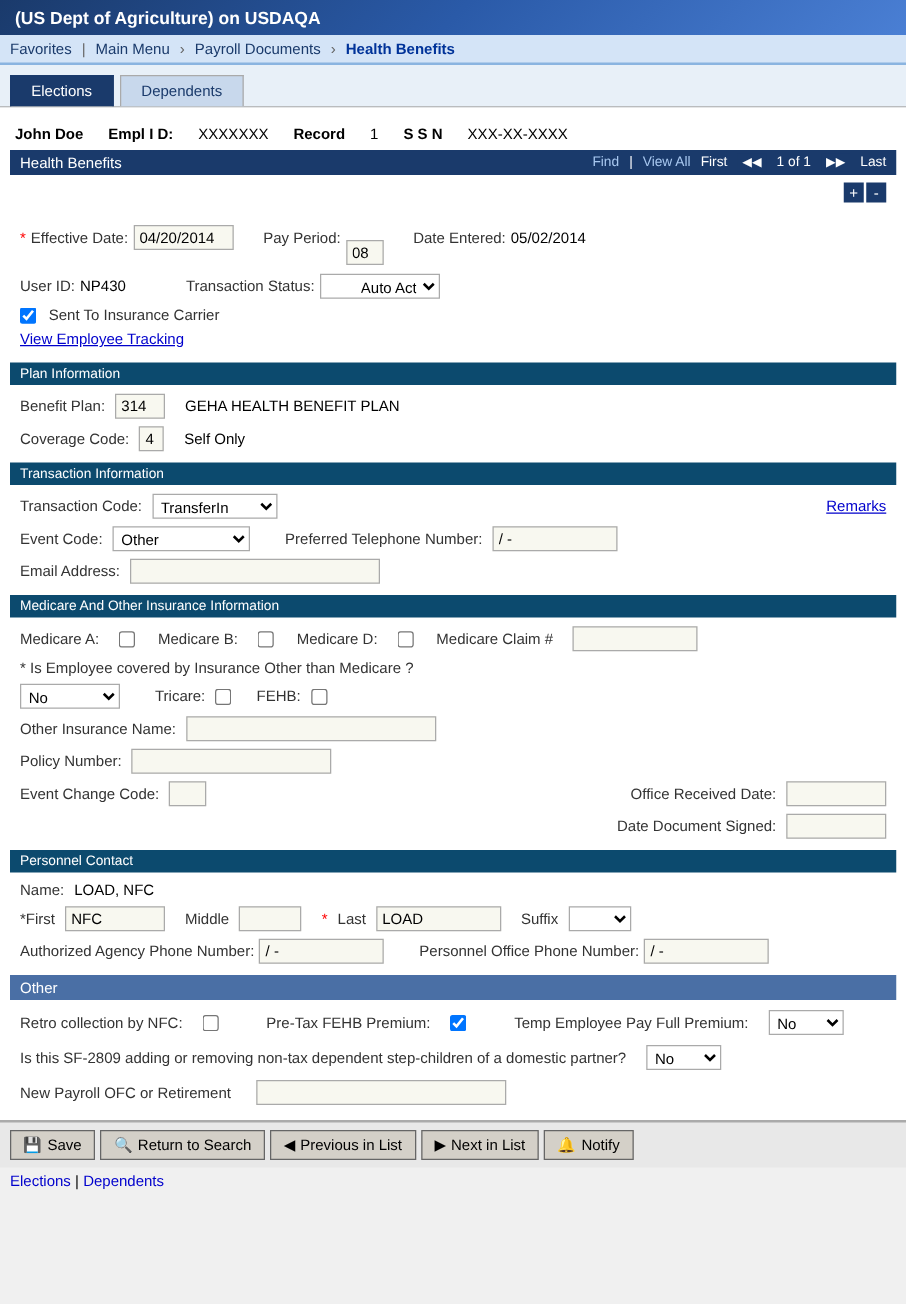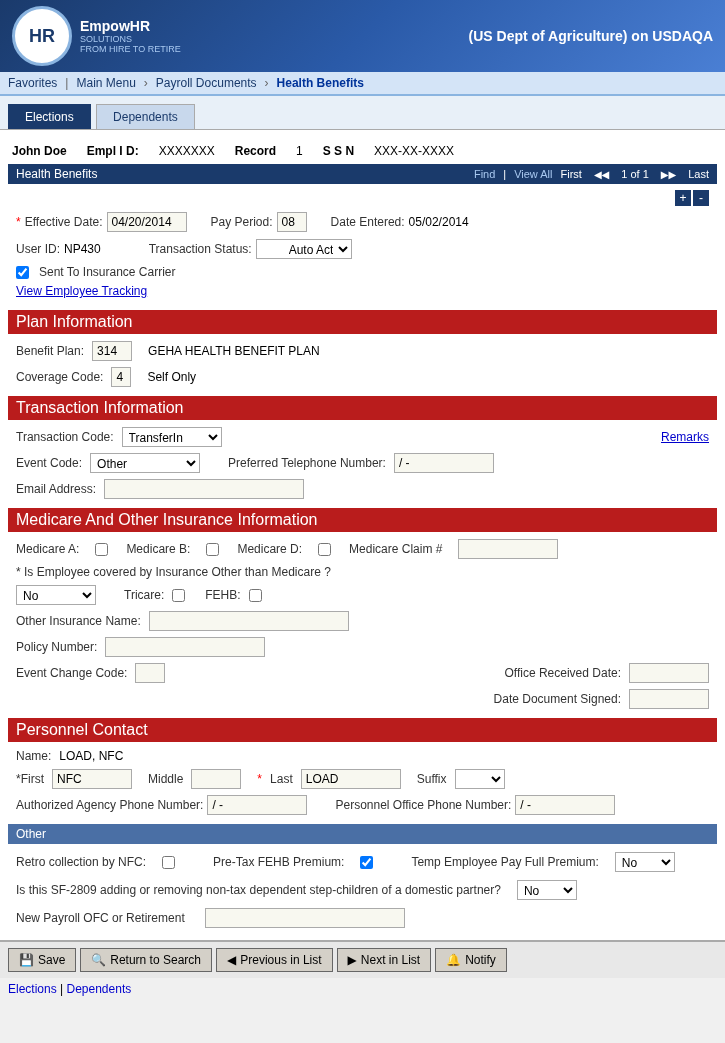--- a/index.html
+++ b/index.html
@@ -31,21 +31,21 @@
     .person-info { display: flex; align-items: center; gap: 20px; padding: 6px 4px; font-size: 12px; }
     .person-name { font-weight: bold; }
     .field-label { font-weight: bold; }
 
     
     .section-header { background: #1a3a6b; color: white; padding: 3px 8px; font-size: 12px; display: flex; justify-content: space-between; align-items: center; margin-bottom: 4px; }
     .section-header-links { display: flex; gap: 8px; align-items: center; font-size: 11px; }
     .section-header-links a { color: #a8c8f0; text-decoration: none; cursor: pointer; }
 
     
-    .subsection-header { background: #b91c1c; color: white; padding: 3px 8px; font-size: 16px; margin: 6px 0 4px 0; }
+    .subsection-header { background: #0c4a6e; color: white; padding: 3px 8px; font-size: 11px; margin: 6px 0 4px 0; }
 
     
     .form-row { display: flex; align-items: center; gap: 8px; padding: 3px 8px; flex-wrap: wrap; }
     .form-label { color: #333; white-space: nowrap; }
     
     input[type="text"], input[type="date"] { border: 1px solid #aaa; padding: 2px 4px; font-size: 12px; background: #f8f8f0; height: 20px; }
     select { border: 1px solid #aaa; padding: 2px 2px; font-size: 12px; background: white; height: 20px; }
     
     
     .nav-arrow { background: #1a3a6b; color: white; border: none; cursor: pointer; padding: 1px 4px; font-size: 10px; }
@@ -76,27 +76,20 @@
     .retro-row { display: flex; align-items: center; gap: 16px; padding: 4px 8px; flex-wrap: wrap; }
 
     .sf-row { padding: 4px 8px; }
 
     .payroll-row { display: flex; align-items: center; gap: 20px; padding: 4px 8px; }
   </style>
 </head>
 <body>
 
 <div class="header">
-  <div class="header-logo">
-    <div class="logo-circle">HR</div>
-    <div>
-      <div class="logo-text">EmpowHR</div>
-      <div style="color:#a8c8f0;font-size:9px;">SOLUTIONS<br>FROM HIRE TO RETIRE</div>
-    </div>
-  </div>
   <div class="header-title">(US Dept of Agriculture) on USDAQA</div>
 </div>
 
 <div class="navbar">
   <a class="nav-item">Favorites</a>
   <span class="nav-separator">|</span>
   <a class="nav-item">Main Menu</a>
   <span class="nav-separator">›</span>
   <a class="nav-item">Payroll Documents</a>
   <span class="nav-separator">›</span>
@@ -142,21 +135,21 @@
   </div>
 
   <div class="eff-date-row">
     <div class="form-group">
       <label class="form-label" style="color:red;">*</label>
       <label class="form-label">Effective Date:</label>
       <input type="text" style="width: 80px;" value="04/20/2014">
     </div>
     <div class="form-group">
       <label class="form-label">Pay Period:</label>
-      <input type="text" style="width: 30px;" value="08">
+      <input type="text" style="width: 30px; margin-top: 24px;" value="08">
     </div>
     <div class="form-group">
       <label class="form-label">Date Entered:</label>
       <span>05/02/2014</span>
     </div>
   </div>
 
   <div class="form-row">
     <div class="form-group">
       <label class="form-label">User ID:</label>

